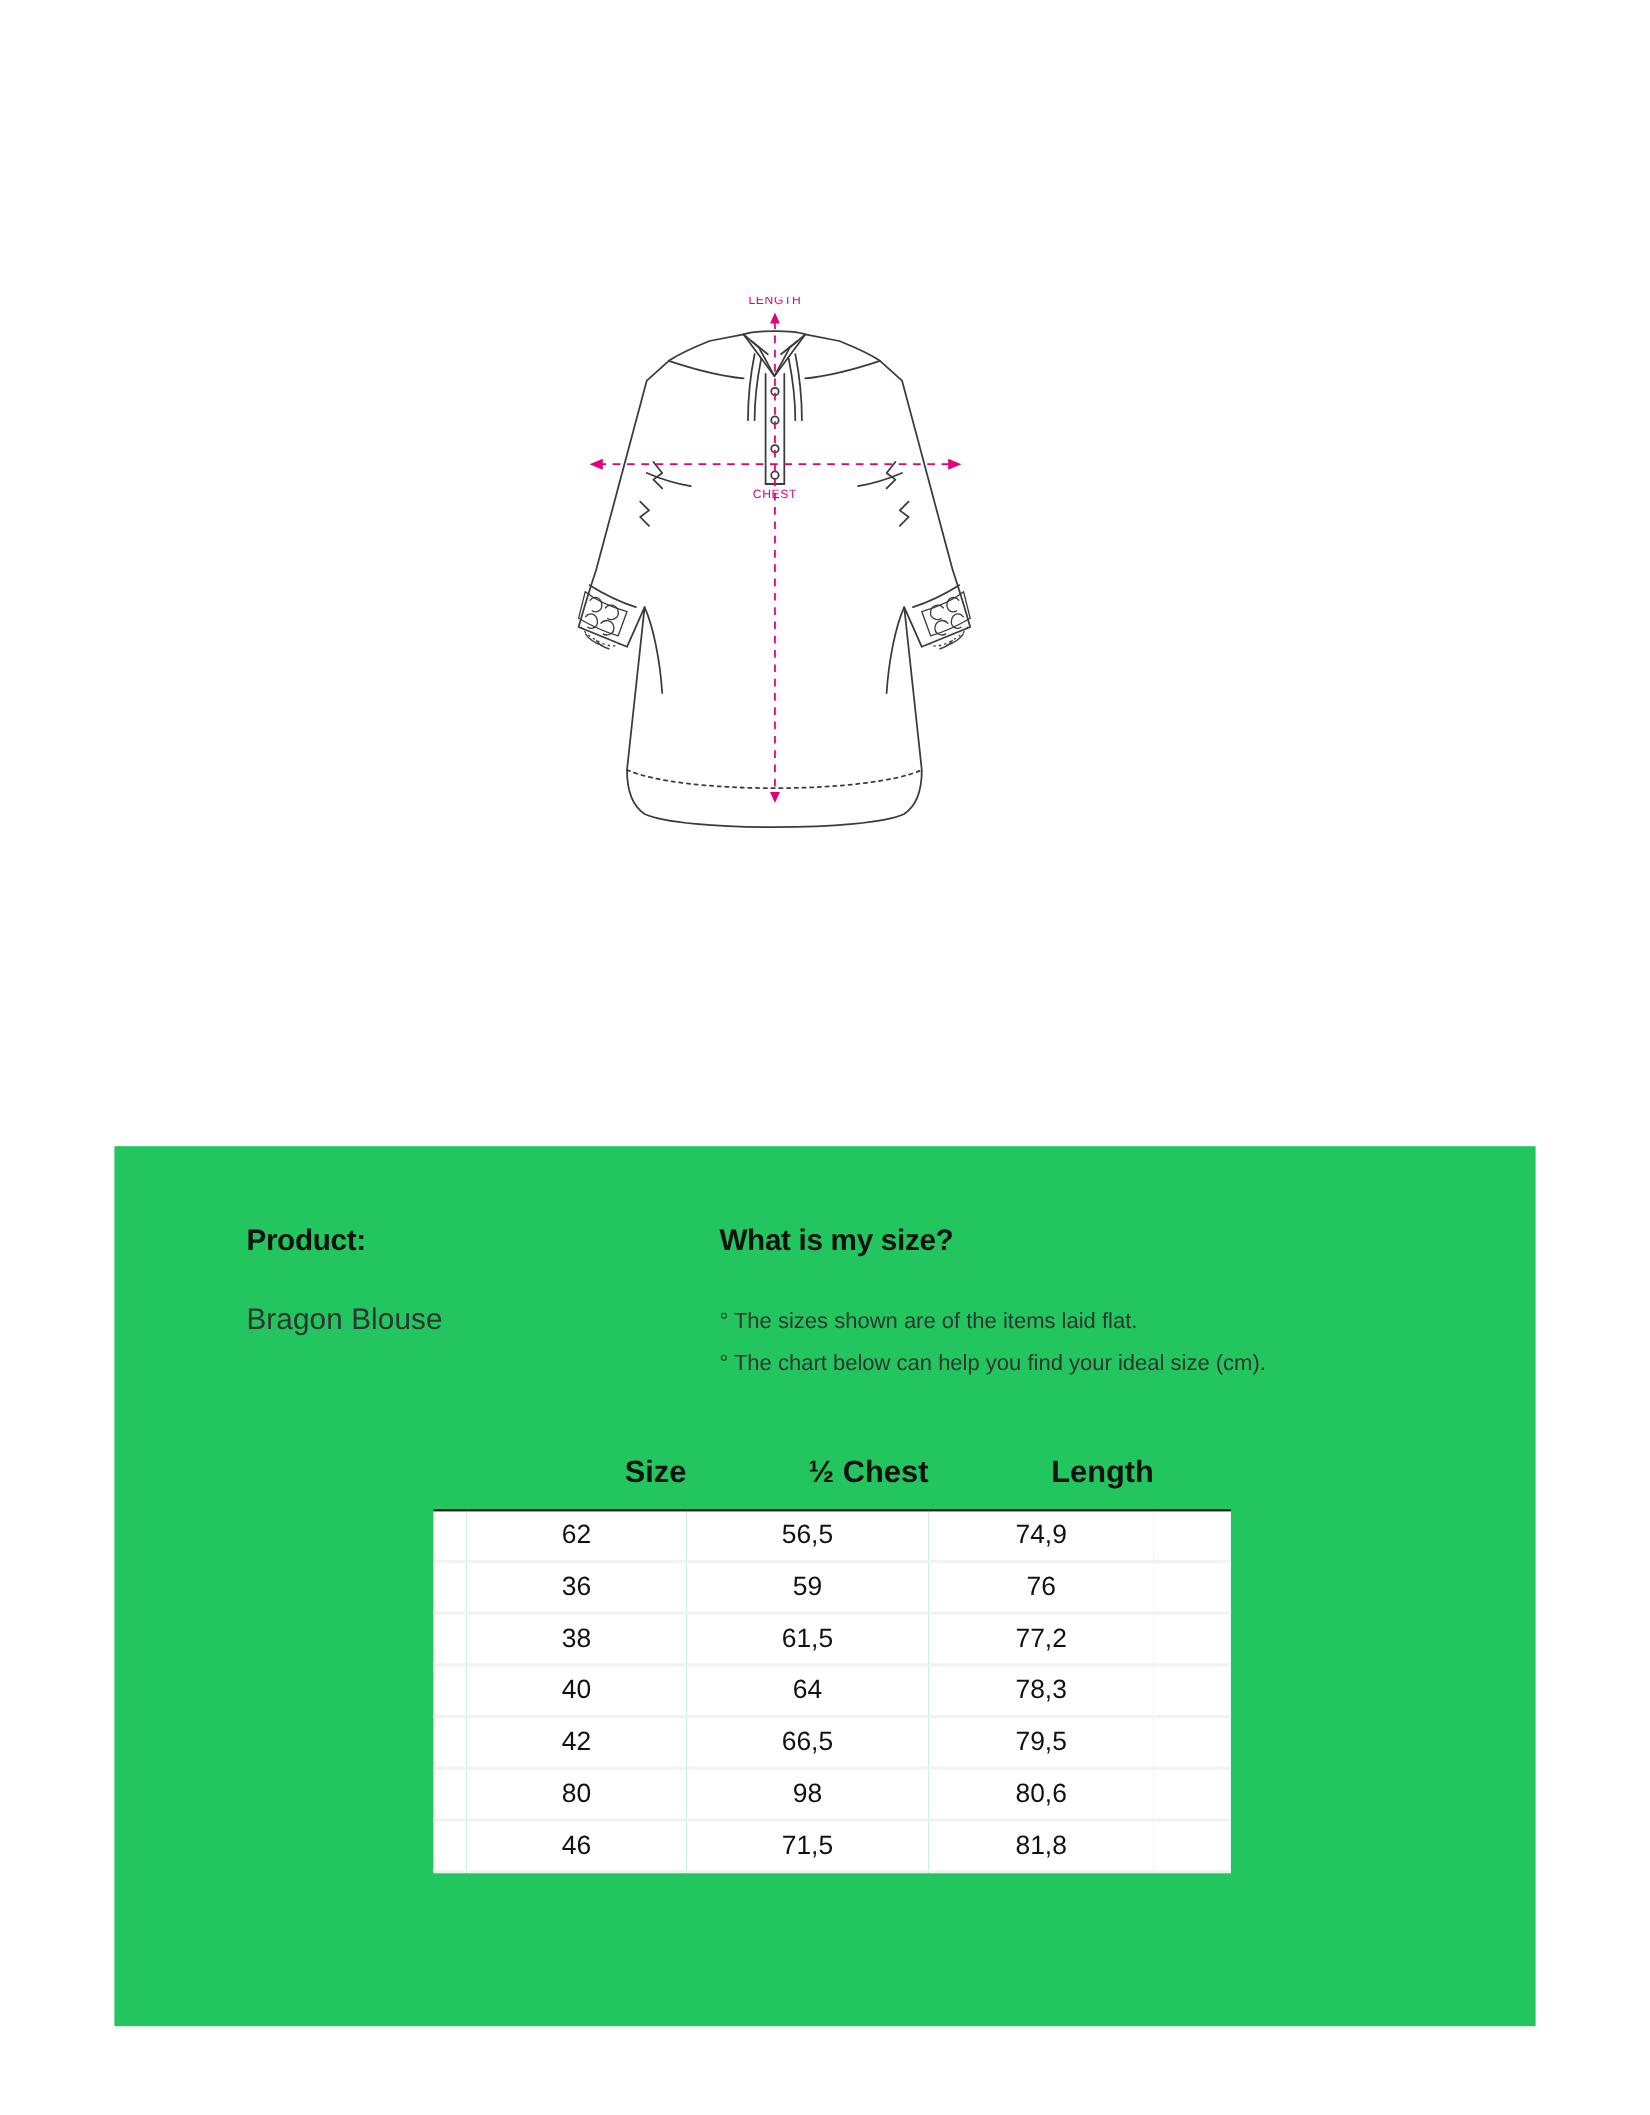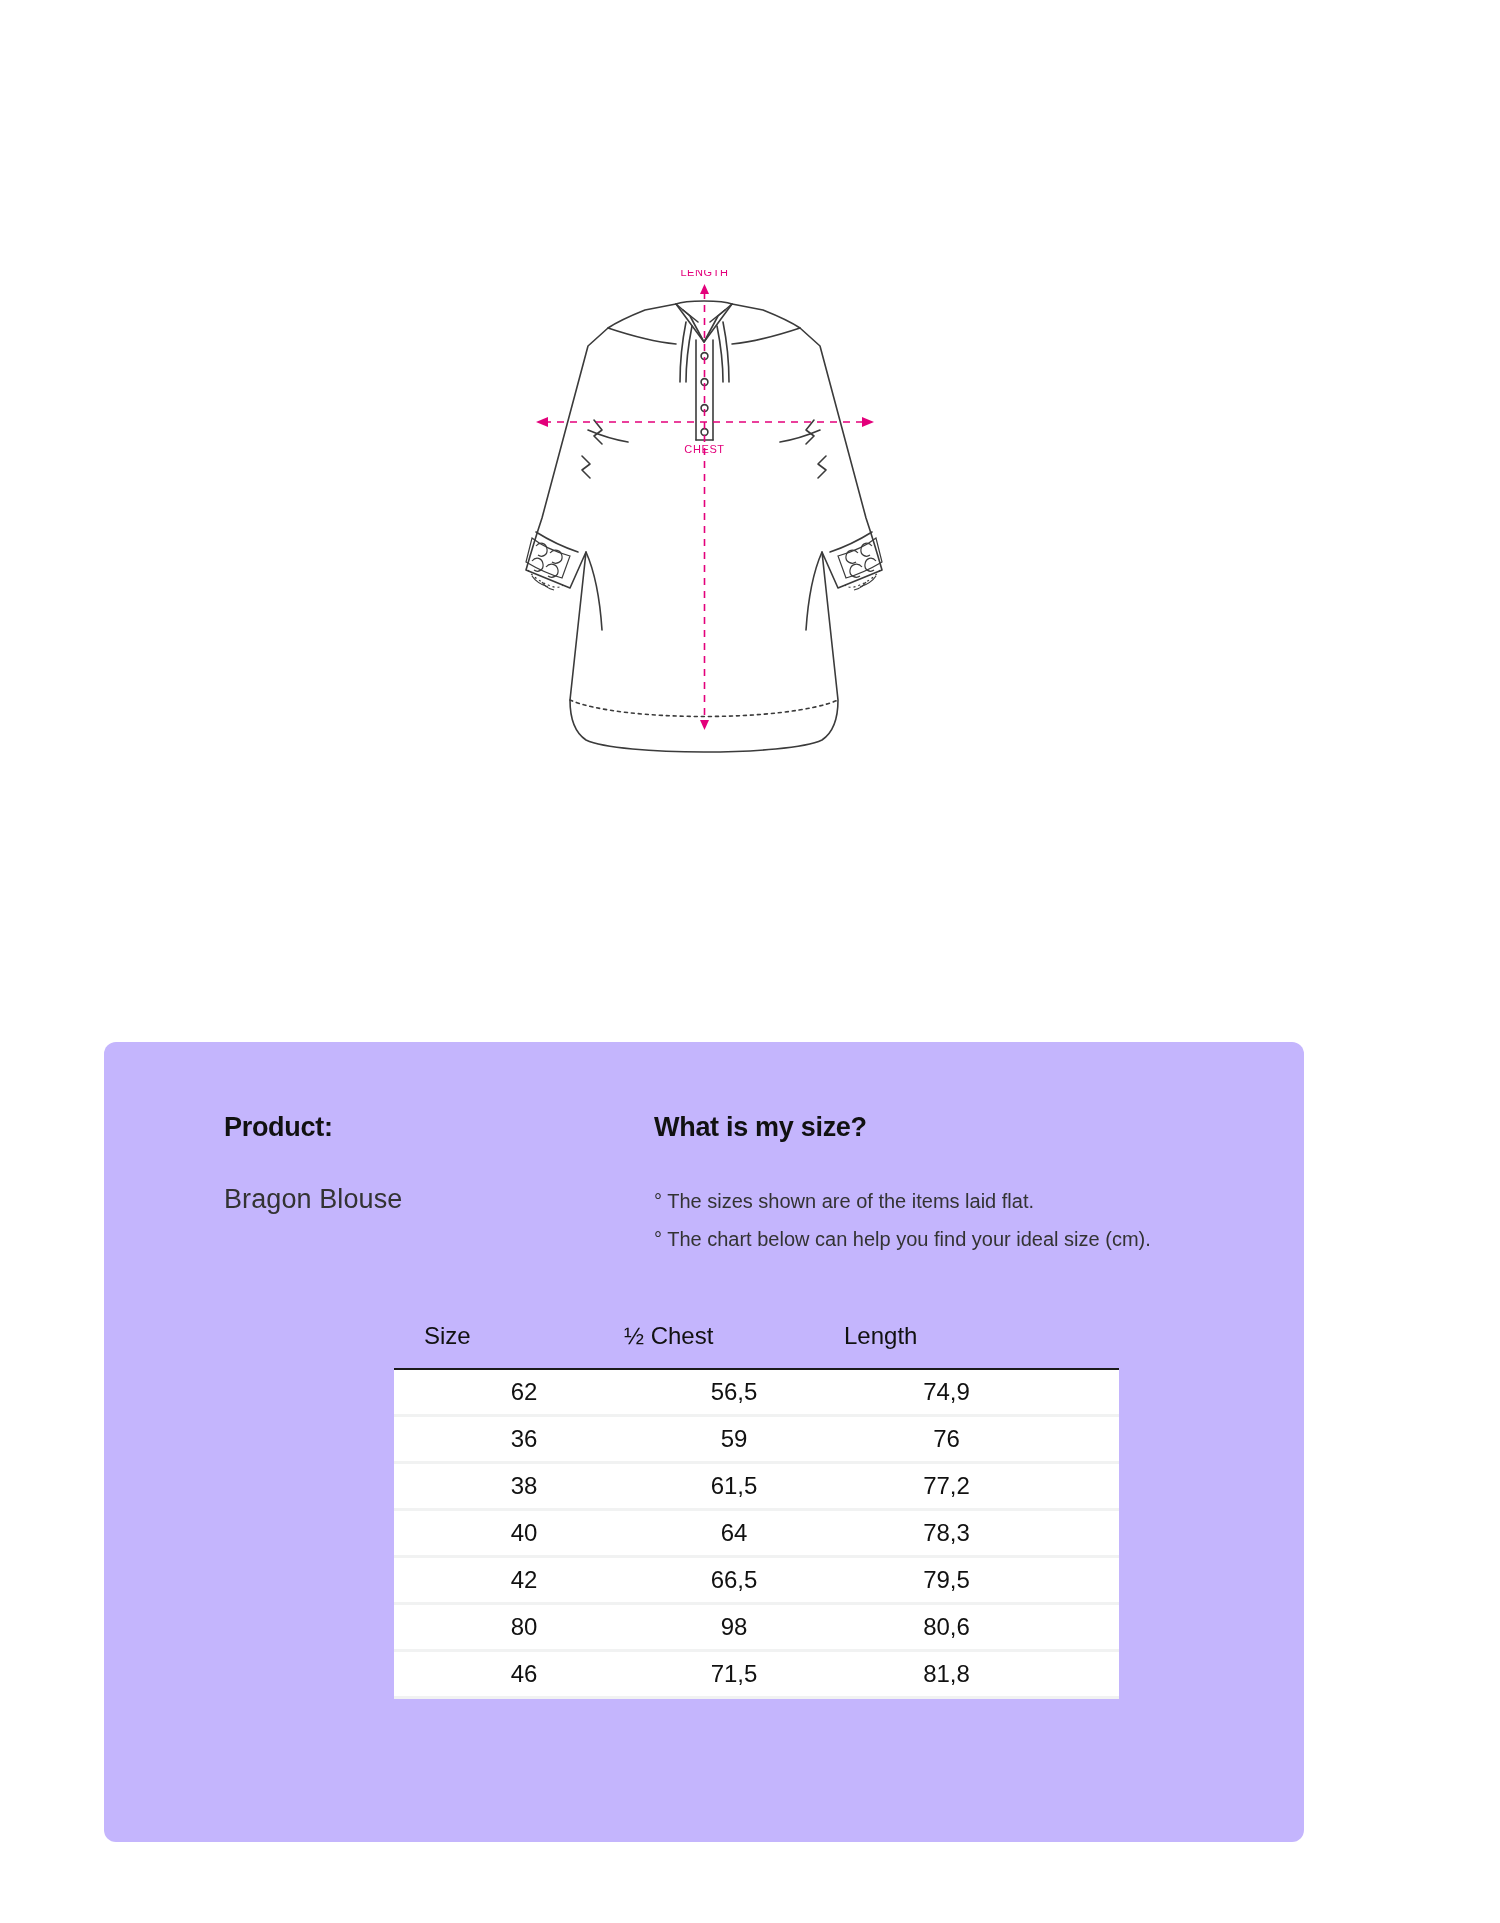--- a/index.html
+++ b/index.html
@@ -30,24 +30,23 @@
     top: 270px;
     width: 470px;
     height: 540px;
   }
 
   
   .panel {
     position: absolute;
     left: 104px;
     top: 1042px;
-    width: 1200px;
+    width: 1292px;
     height: 800px;
-    background: #c4b5fd;
-    border-radius: 12px;
+    background: #22c55e;
   }
 
   .product-title {
     position: absolute;
     left: 120px;
     top: 70px;
     font-size: 27px;
     font-weight: bold;
     letter-spacing: -0.3px;
     color: #111111;
@@ -88,25 +87,25 @@
     left: 290px;
     top: 280px;
     width: 725px;
   }
   table.sizes {
     border-collapse: collapse;
     width: 725px;
     table-layout: fixed;
   }
   table.sizes th {
-    font-size: 24px;
-    font-weight: normal;
+    font-size: 28px;
+    font-weight: bold;
     color: #111111;
     padding: 0 0 18px 0;
-    text-align: left;
+    text-align: right;
     border-bottom: 2px solid #1b1b1b;
   }
   table.sizes th.spacer-col {
     border-bottom: 2px solid #1b1b1b;
   }
   table.sizes td {
     font-size: 24px;
     color: #111111;
     text-align: center;
     height: 42px;

